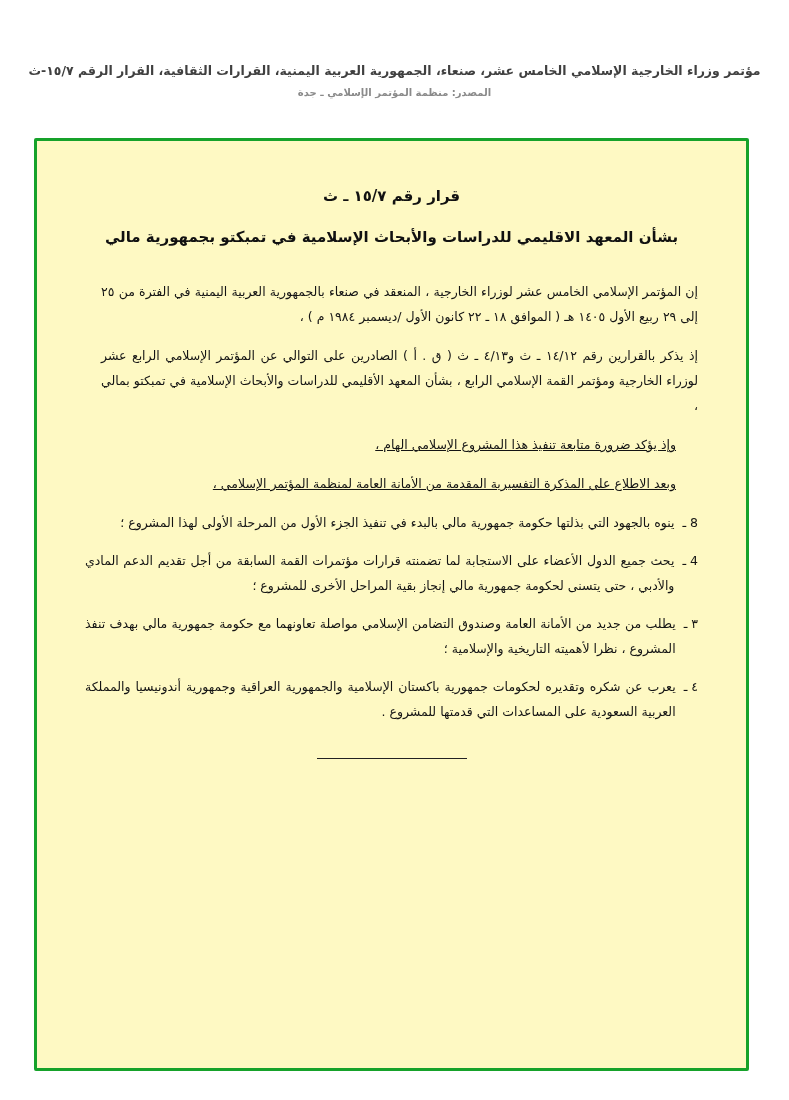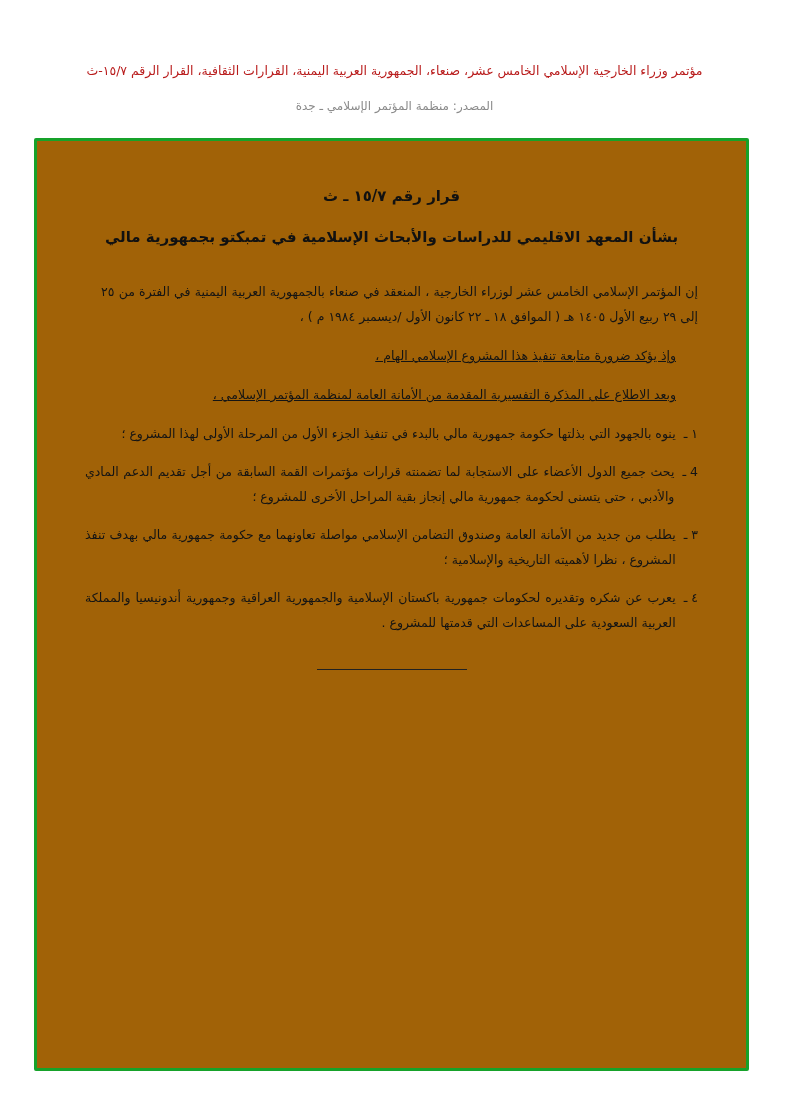--- a/index.html
+++ b/index.html
@@ -25,45 +25,45 @@
   .doc-header {
     position: absolute;
     top: 62px;
     left: 0;
     right: 0;
     text-align: center;
     direction: rtl;
   }
   .doc-header .header-line {
     font-size: 12.5px;
-    font-weight: normal;
-    color: #b91c1c;
+    font-weight: bold;
+    color: #404040;
     letter-spacing: 0;
     line-height: 1.5;
     white-space: nowrap;
   }
   .doc-header .header-sub {
-    margin-top: 18px;
-    font-size: 12px;
+    margin-top: 6px;
+    font-size: 10px;
     color: #8a8a8a;
-    font-weight: normal;
+    font-weight: bold;
     letter-spacing: 1px;
   }
 
   
   .frame {
     position: absolute;
     top: 138px;
     left: 34px;
     width: 715px;
     height: 933px;
     border: 3px solid #16a22a;
     border-radius: 2px;
     box-sizing: border-box;
-    background: #a16207;
+    background: #fef9c3;
   }
 
   .content {
     position: absolute;
     top: 46px;
     left: 48px;
     right: 48px;
     direction: rtl;
     text-align: right;
   }
@@ -137,25 +137,26 @@
     <div class="header-sub">المصدر: منظمة المؤتمر الإسلامي ـ جدة</div>
   </div>
 
   <div class="frame">
     <div class="content">
 
       <div class="res-number">قرار رقم ١٥/٧ ـ ث</div>
       <div class="res-title">بشأن المعهد الاقليمي للدراسات والأبحاث الإسلامية في تمبكتو بجمهورية مالي</div>
 
       <p class="para">إن المؤتمر الإسلامي الخامس عشر لوزراء الخارجية ، المنعقد في صنعاء بالجمهورية العربية اليمنية في الفترة من ٢٥ إلى ٢٩ ربيع الأول ١٤٠٥ هـ ( الموافق ١٨ ـ ٢٢ كانون الأول /ديسمبر ١٩٨٤ م ) ،</p>
+      <p class="para">إذ يذكر بالقرارين رقم ١٤/١٢ ـ ث و٤/١٣ ـ ث ( ق . أ ) الصادرين على التوالي عن المؤتمر الإسلامي الرابع عشر لوزراء الخارجية ومؤتمر القمة الإسلامي الرابع ، بشأن المعهد الأقليمي للدراسات والأبحاث الإسلامية في تمبكتو بمالي ،</p>
       <p class="para indent">وإذ يؤكد ضرورة متابعة تنفيذ هذا المشروع الإسلامي الهام ،</p>
       <p class="para indent">وبعد الاطلاع على المذكرة التفسيرية المقدمة من الأمانة العامة لمنظمة المؤتمر الإسلامي ،</p>
 
       <div class="numbered">
-        <span class="marker">١ ـ</span>
+        <span class="marker">8 ـ</span>
         <span class="body">ينوه بالجهود التي بذلتها حكومة جمهورية مالي بالبدء في تنفيذ الجزء الأول من المرحلة الأولى لهذا المشروع ؛</span>
       </div>
       <div class="numbered">
         <span class="marker">4 ـ</span>
         <span class="body">يحث جميع الدول الأعضاء على الاستجابة لما تضمنته قرارات مؤتمرات القمة السابقة من أجل تقديم الدعم المادي والأدبي ، حتى يتسنى لحكومة جمهورية مالي إنجاز بقية المراحل الأخرى للمشروع ؛</span>
       </div>
       <div class="numbered">
         <span class="marker">٣ ـ</span>
         <span class="body">يطلب من جديد من الأمانة العامة وصندوق التضامن الإسلامي مواصلة تعاونهما مع حكومة جمهورية مالي بهدف تنفذ المشروع ، نظرا لأهميته التاريخية والإسلامية ؛</span>
       </div>

